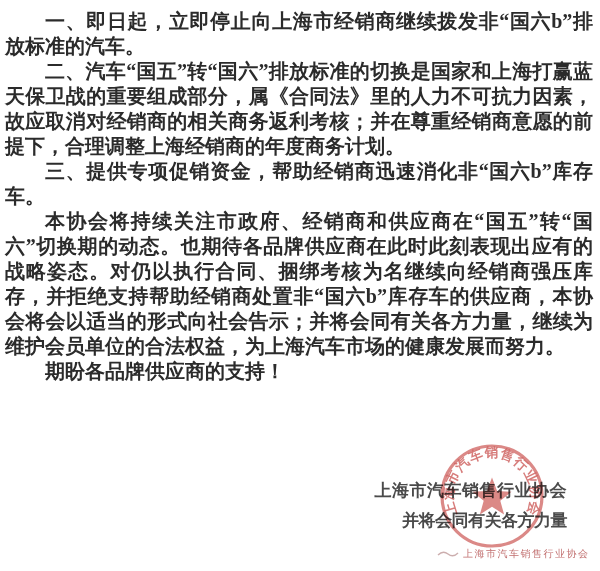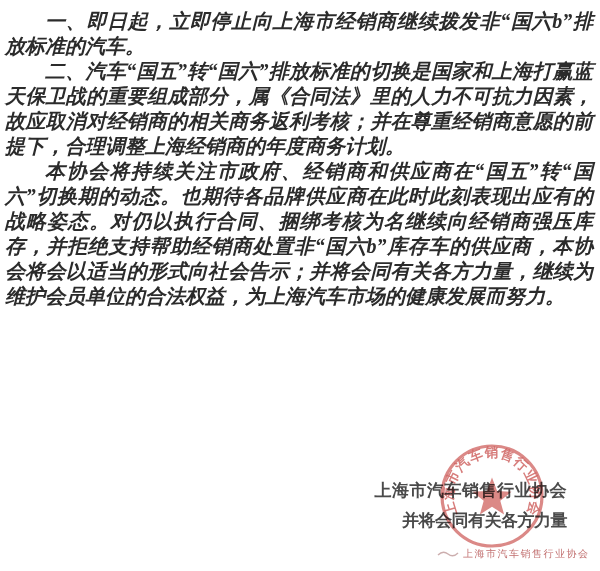--- a/index.html
+++ b/index.html
@@ -24,21 +24,20 @@
     font-size: 20px;
     line-height: 25px;
     font-weight: bold;
     text-align: justify;
     letter-spacing: 0px;
   }
   .body-text p {
     margin: 0;
     padding: 0;
     text-indent: 2em;
-    font-style: italic;
   }
   .signature {
     position: absolute;
     top: 476px;
     right: 33px;
     text-align: right;
     color: #4a4a4a;
     font-weight: bold;
   }
   .sig-org {
@@ -101,21 +100,23 @@
   }
 </style>
 </head>
 <body>
 
 <div class="page">
 
   <div class="body-text">
     <p>一、即日起，立即停止向上海市经销商继续拨发非“国六b”排放标准的汽车。</p>
     <p>二、汽车“国五”转“国六”排放标准的切换是国家和上海打赢蓝天保卫战的重要组成部分，属《合同法》里的人力不可抗力因素，故应取消对经销商的相关商务返利考核；并在尊重经销商意愿的前提下，合理调整上海经销商的年度商务计划。</p>
+    <p>三、提供专项促销资金，帮助经销商迅速消化非“国六b”库存车。</p>
     <p>本协会将持续关注市政府、经销商和供应商在“国五”转“国六”切换期的动态。也期待各品牌供应商在此时此刻表现出应有的战略姿态。对仍以执行合同、捆绑考核为名继续向经销商强压库存，并拒绝支持帮助经销商处置非“国六b”库存车的供应商，本协会将会以适当的形式向社会告示；并将会同有关各方力量，继续为维护会员单位的合法权益，为上海汽车市场的健康发展而努力。</p>
+    <p>期盼各品牌供应商的支持！</p>
   </div>
 
   <div class="signature">
     <div class="sig-org">上海市汽车销售行业协会</div>
     <div class="sig-date">并将会同有关各方力量</div>
   </div>
 
   <svg class="seal" viewBox="0 0 150 150" xmlns="http://www.w3.org/2000/svg">
     <circle class="seal-ring" cx="75" cy="75" r="50"></circle>
     <polygon class="seal-star" points="75,56.5 80.1,70 94.5,70.7 83.3,79.7 87.1,93.6 75,85.7 62.9,93.6 66.7,79.7 55.5,70.7 69.9,70"></polygon>

